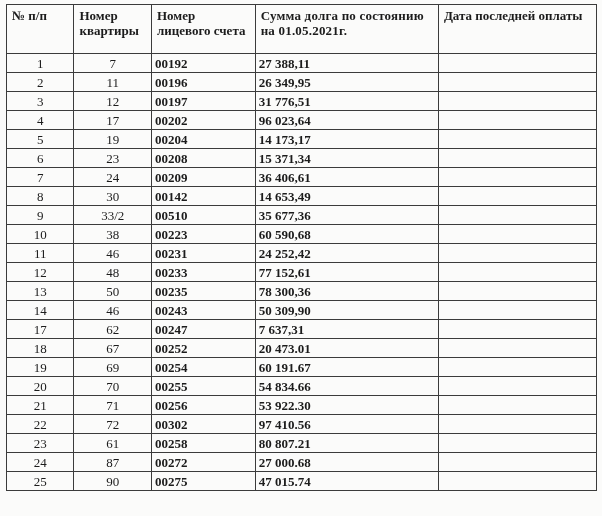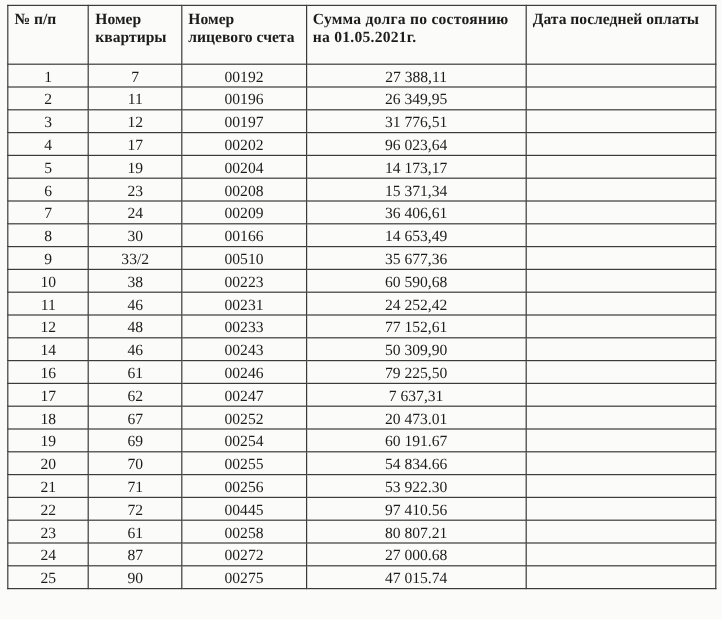--- a/index.html
+++ b/index.html
@@ -45,21 +45,21 @@
     padding: 1px 3px 0 3px;
   }
   
   col.c0 { width: 67px; }
   col.c1 { width: 77px; }
   col.c2 { width: 103px; }
   col.c3 { width: 182px; }
   col.c4 { width: 157px; }
   
   td.col0, td.col1 { text-align: center; }
-  td.col2, td.col3 { text-align: center; padding-left: 6px; }
+  td.col2, td.col3 { text-align: left; padding-left: 6px; font-weight: bold; }
   td.col4 { text-align: left; }
   th.h3 { letter-spacing: 0.2px; }
 </style>
 </head>
 <body>
 
 <div class="page">
   <table class="debt-table">
     <colgroup>
       <col class="c0">
@@ -123,21 +123,21 @@
         <tr>
           <td class="col0">7</td>
           <td class="col1">24</td>
           <td class="col2">00209</td>
           <td class="col3">36 406,61</td>
           <td class="col4"></td>
         </tr>
         <tr>
           <td class="col0">8</td>
           <td class="col1">30</td>
-          <td class="col2">00166</td>
+          <td class="col2">00142</td>
           <td class="col3">14 653,49</td>
           <td class="col4"></td>
         </tr>
         <tr>
           <td class="col0">9</td>
           <td class="col1">33/2</td>
           <td class="col2">00510</td>
           <td class="col3">35 677,36</td>
           <td class="col4"></td>
         </tr>
@@ -156,34 +156,34 @@
           <td class="col4"></td>
         </tr>
         <tr>
           <td class="col0">12</td>
           <td class="col1">48</td>
           <td class="col2">00233</td>
           <td class="col3">77 152,61</td>
           <td class="col4"></td>
         </tr>
         <tr>
+          <td class="col0">13</td>
+          <td class="col1">50</td>
+          <td class="col2">00235</td>
+          <td class="col3">78 300,36</td>
+          <td class="col4"></td>
+        </tr>
+        <tr>
           <td class="col0">14</td>
           <td class="col1">46</td>
           <td class="col2">00243</td>
           <td class="col3">50 309,90</td>
           <td class="col4"></td>
         </tr>
         <tr>
-          <td class="col0">16</td>
-          <td class="col1">61</td>
-          <td class="col2">00246</td>
-          <td class="col3">79 225,50</td>
-          <td class="col4"></td>
-        </tr>
-        <tr>
           <td class="col0">17</td>
           <td class="col1">62</td>
           <td class="col2">00247</td>
           <td class="col3">7 637,31</td>
           <td class="col4"></td>
         </tr>
         <tr>
           <td class="col0">18</td>
           <td class="col1">67</td>
           <td class="col2">00252</td>
@@ -207,21 +207,21 @@
         <tr>
           <td class="col0">21</td>
           <td class="col1">71</td>
           <td class="col2">00256</td>
           <td class="col3">53 922.30</td>
           <td class="col4"></td>
         </tr>
         <tr>
           <td class="col0">22</td>
           <td class="col1">72</td>
-          <td class="col2">00445</td>
+          <td class="col2">00302</td>
           <td class="col3">97 410.56</td>
           <td class="col4"></td>
         </tr>
         <tr>
           <td class="col0">23</td>
           <td class="col1">61</td>
           <td class="col2">00258</td>
           <td class="col3">80 807.21</td>
           <td class="col4"></td>
         </tr>

